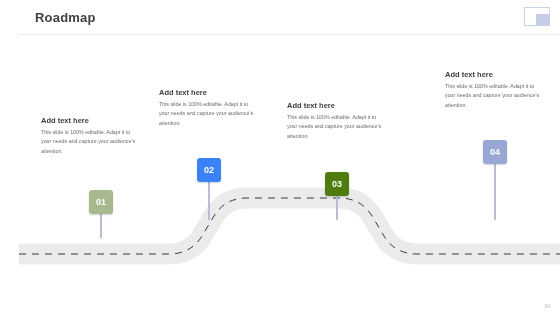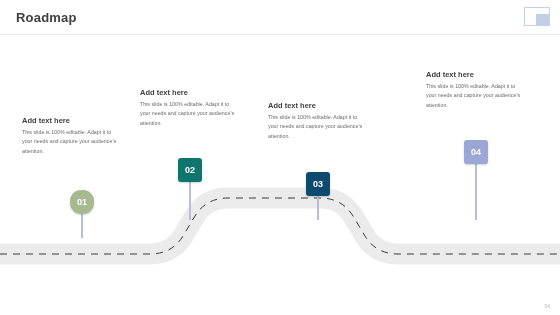--- a/index.html
+++ b/index.html
@@ -6,20 +6,21 @@
   body{
     width:560px;height:315px;
     background:#ffffff;
     font-family:"Liberation Sans", sans-serif;
     overflow:hidden;
     position:relative;
   }
   .slide{
     position:absolute;inset:0;
     background:#ffffff;
+    margin-left:19px;
   }
   .title{
     position:absolute;
     left:16px;top:10px;
     font-size:13px;
     font-weight:bold;
     color:#3f3f3f;
     letter-spacing:.2px;
   }
   .header-rule{
@@ -112,39 +113,39 @@
 
   <div class="road-wrap">
     <svg width="560" height="120" viewBox="0 0 560 120">
       <path d="M0,104 L150,104 Q172,104 183,86 L195,66 Q206,48 228,48 L320,48 Q342,48 353,66 L365,86 Q376,104 398,104 L560,104" stroke="#ebebeb" stroke-width="21" fill="none" stroke-linecap="butt"></path>
       <path d="M0,104 L150,104 Q172,104 183,86 L195,66 Q206,48 228,48 L320,48 Q342,48 353,66 L365,86 Q376,104 398,104 L560,104" stroke="#3a3a3a" stroke-width="1" fill="none" stroke-dasharray="7 6"></path>
     </svg>
   </div>
 
   <div class="marker" style="left:70px;top:190px;width:24px;height:48px;">
     <div class="pole" style="top:22px;height:26px;"></div>
-    <div class="badge" style="top:0;background:#a9b98f;border-radius:11px;">01</div>
+    <div class="badge" style="top:0;background:#a9b98f;">01</div>
   </div>
   <div class="txt" style="left:22px;top:116px;">
     <div class="head">Add text here</div>
     <div class="body">This slide is 100% editable. Adapt it to your needs and capture your audience's attention.</div>
   </div>
 
   <div class="marker" style="left:178px;top:158px;width:24px;height:62px;">
     <div class="pole" style="top:22px;height:40px;"></div>
-    <div class="badge" style="top:0;background:#0f766e;text-align:right;">02</div>
+    <div class="badge" style="top:0;background:#3b82f6;text-align:right;">02</div>
   </div>
   <div class="txt" style="left:140px;top:88px;">
     <div class="head">Add text here</div>
     <div class="body">This slide is 100% editable. Adapt it to your needs and capture your audience's attention.</div>
   </div>
 
   <div class="marker" style="left:306px;top:172px;width:24px;height:46px;">
     <div class="pole" style="top:22px;height:26px;"></div>
-    <div class="badge" style="top:0;background:#0c4a6e;">03</div>
+    <div class="badge" style="top:0;background:#4d7c0f;">03</div>
   </div>
   <div class="txt" style="left:268px;top:101px;">
     <div class="head">Add text here</div>
     <div class="body">This slide is 100% editable. Adapt it to your needs and capture your audience's attention.</div>
   </div>
 
   <div class="marker" style="left:464px;top:140px;width:24px;height:80px;">
     <div class="pole" style="top:22px;height:58px;"></div>
     <div class="badge" style="top:0;background:#9aa6d4;">04</div>
   </div>

